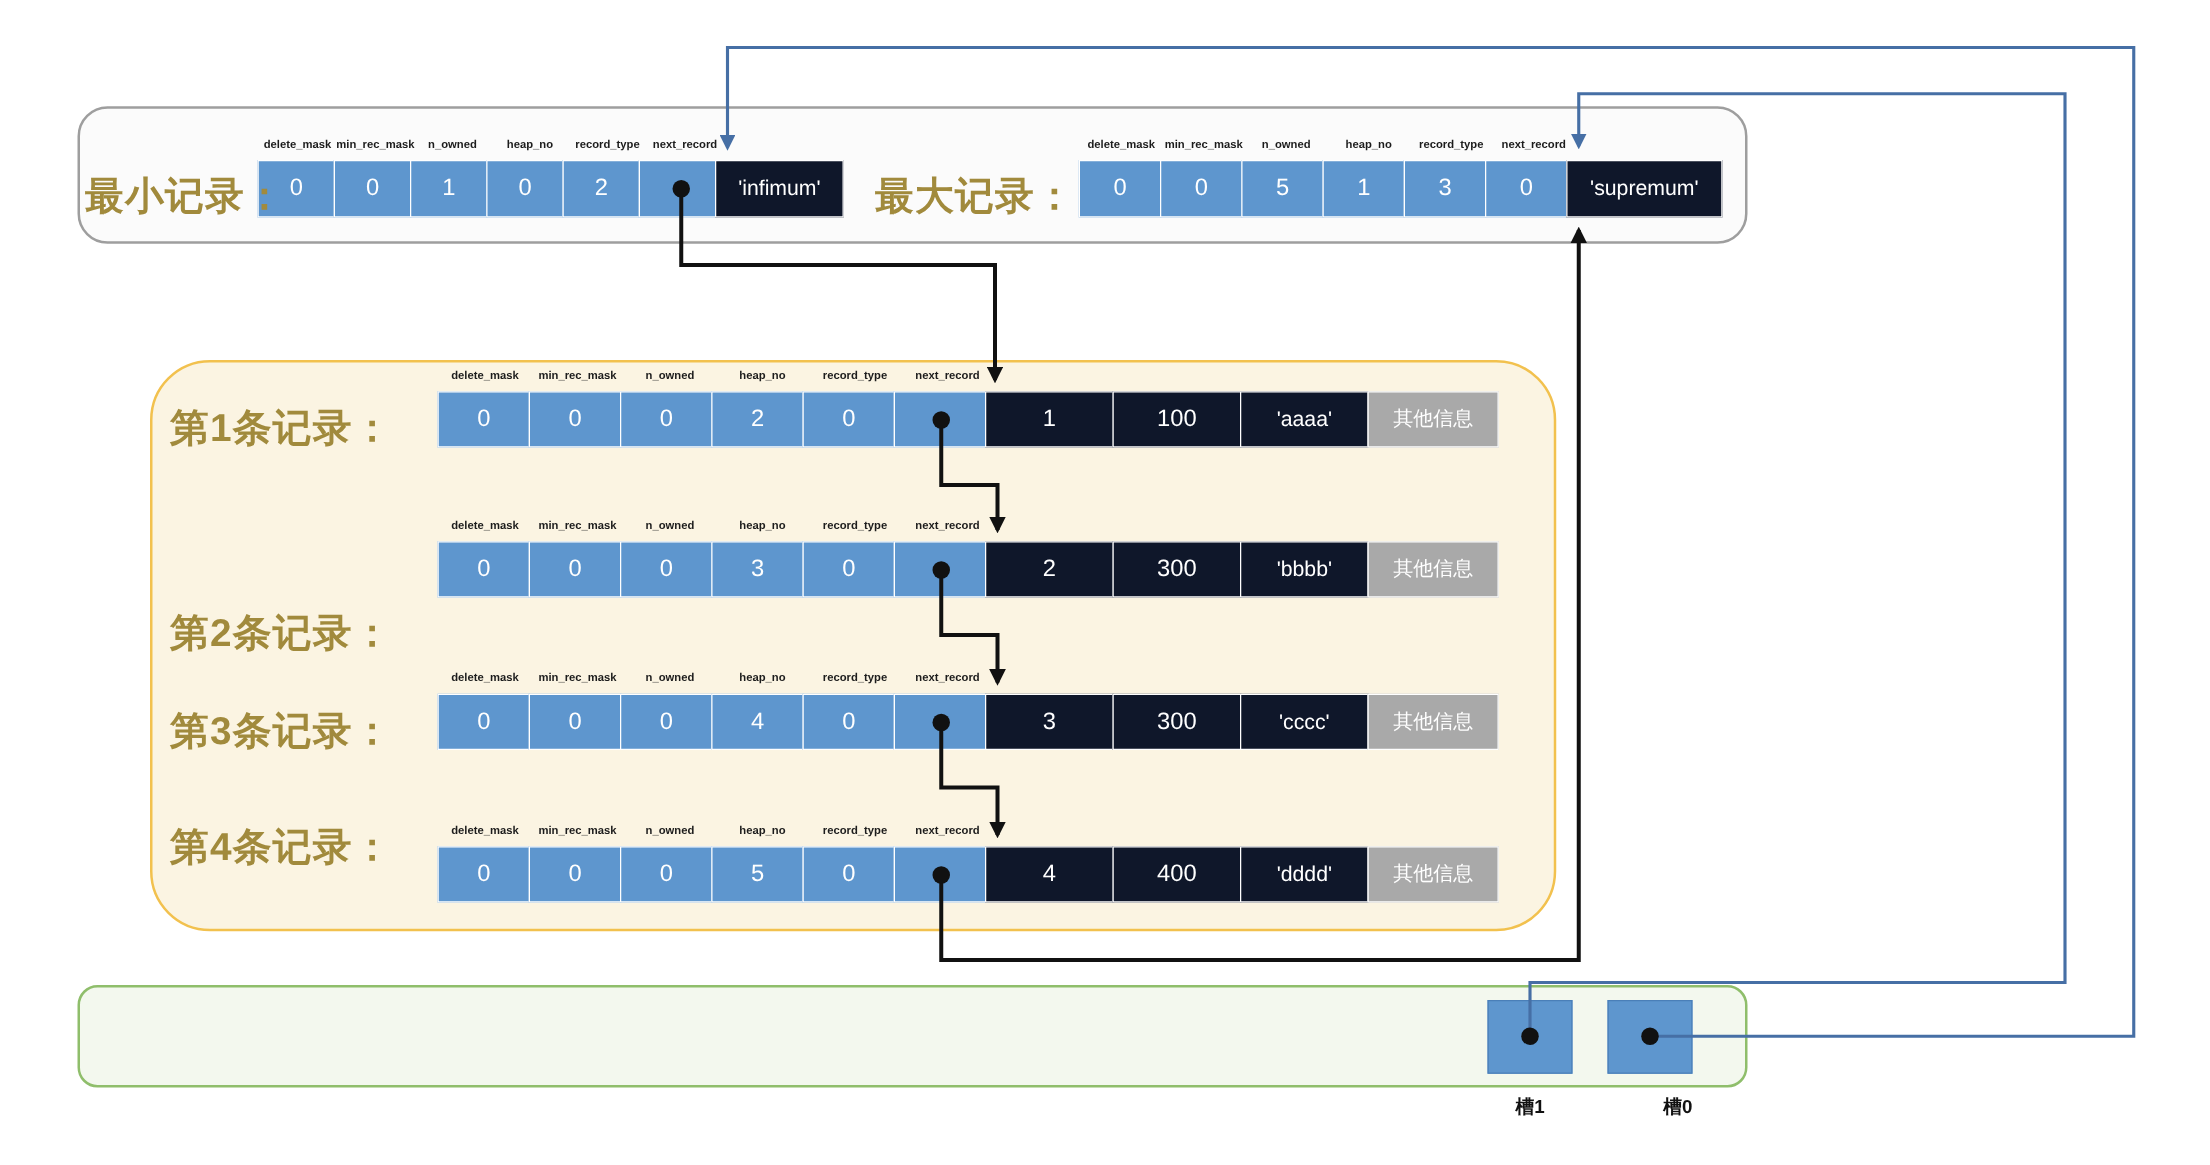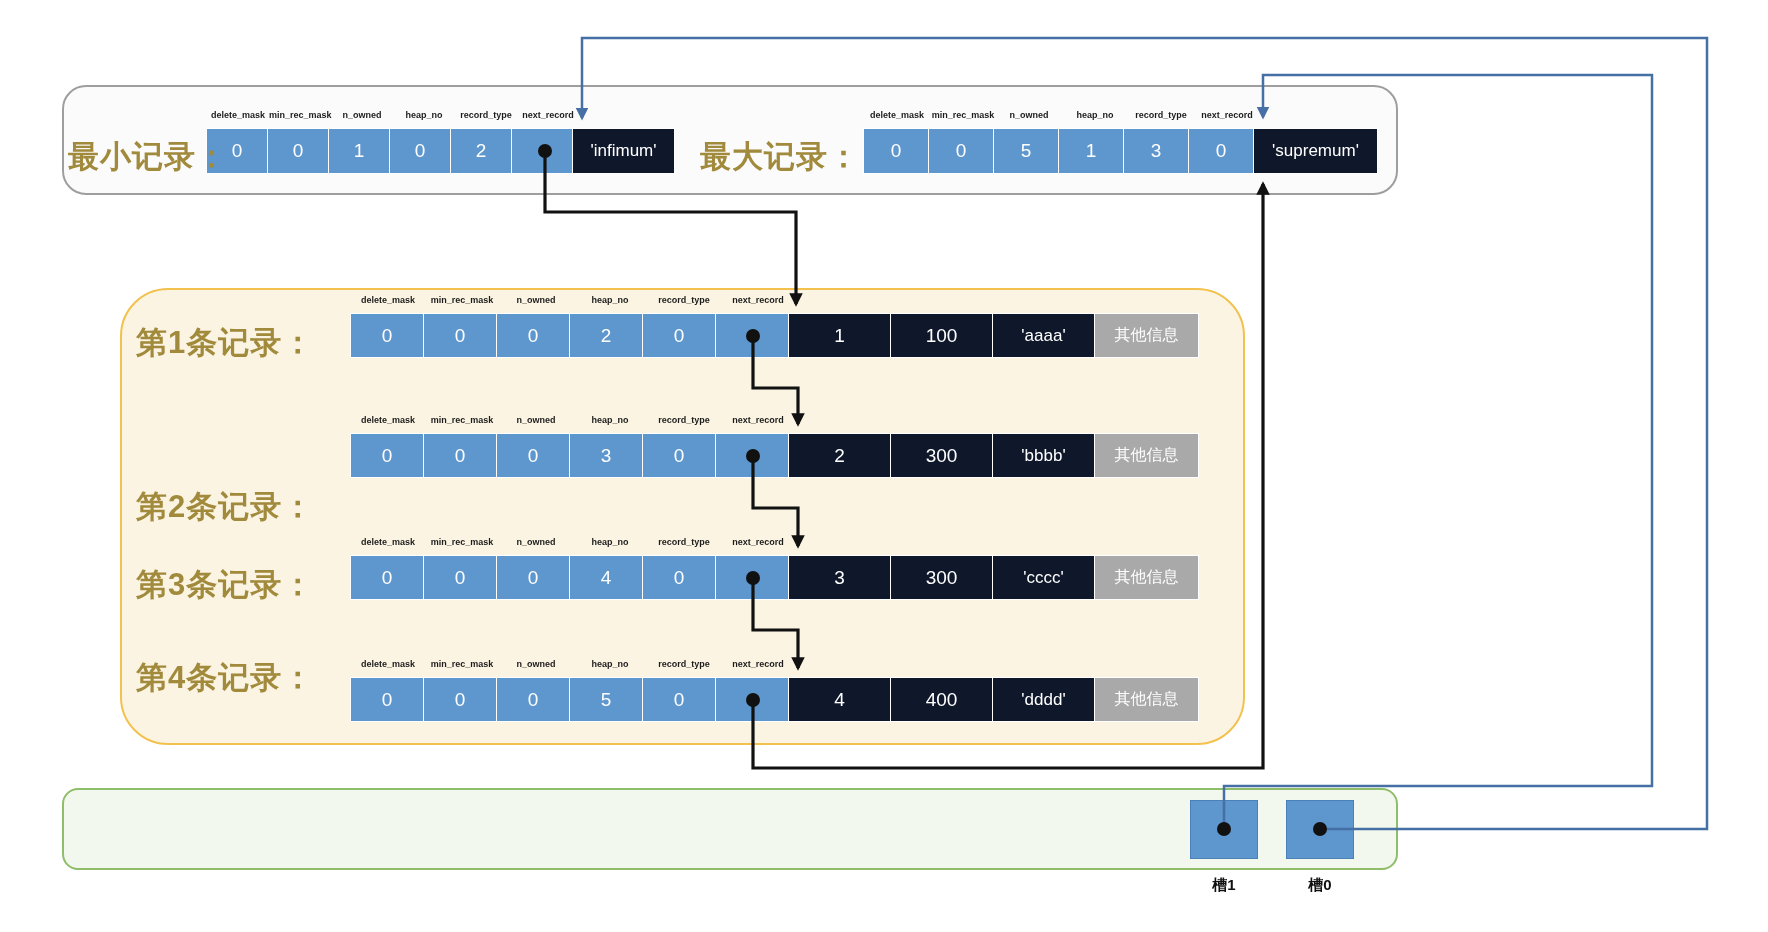--- a/index.html
+++ b/index.html
@@ -163,21 +163,21 @@
     <div class="cell blue cw74"></div>
     <div class="cell orange cw103">4</div>
     <div class="cell orange cw103">400</div>
     <div class="cell orange cw103 data-cell">'dddd'</div>
     <div class="cell gray cw105">其他信息</div>
   </div>
 
   <div class="slot-sq" style="left:1190px;top:800px;"></div>
   <div class="slot-sq" style="left:1286px;top:800px;"></div>
   <div class="slot-label" style="left:1190px;top:876px;">槽1</div>
-  <div class="slot-label" style="left:1286px;top:876px;">槽0</div>
+  <div class="slot-label" style="left:1286px;top:876px;text-align:right;">槽0</div>
 
   <svg class="overlay" width="1768" height="932" viewBox="0 0 1768 932">
     <defs>
       <marker id="arrBlue" viewBox="0 0 10 10" refX="8" refY="5" markerWidth="5" markerHeight="5" orient="auto-start-reverse">
         <path d="M0,0 L10,5 L0,10 z" fill="#466FA5"></path>
       </marker>
       <marker id="arrBlack" viewBox="0 0 10 10" refX="8" refY="5" markerWidth="4.2" markerHeight="4.2" orient="auto-start-reverse">
         <path d="M0,0 L10,5 L0,10 z" fill="#111111"></path>
       </marker>
     </defs>

